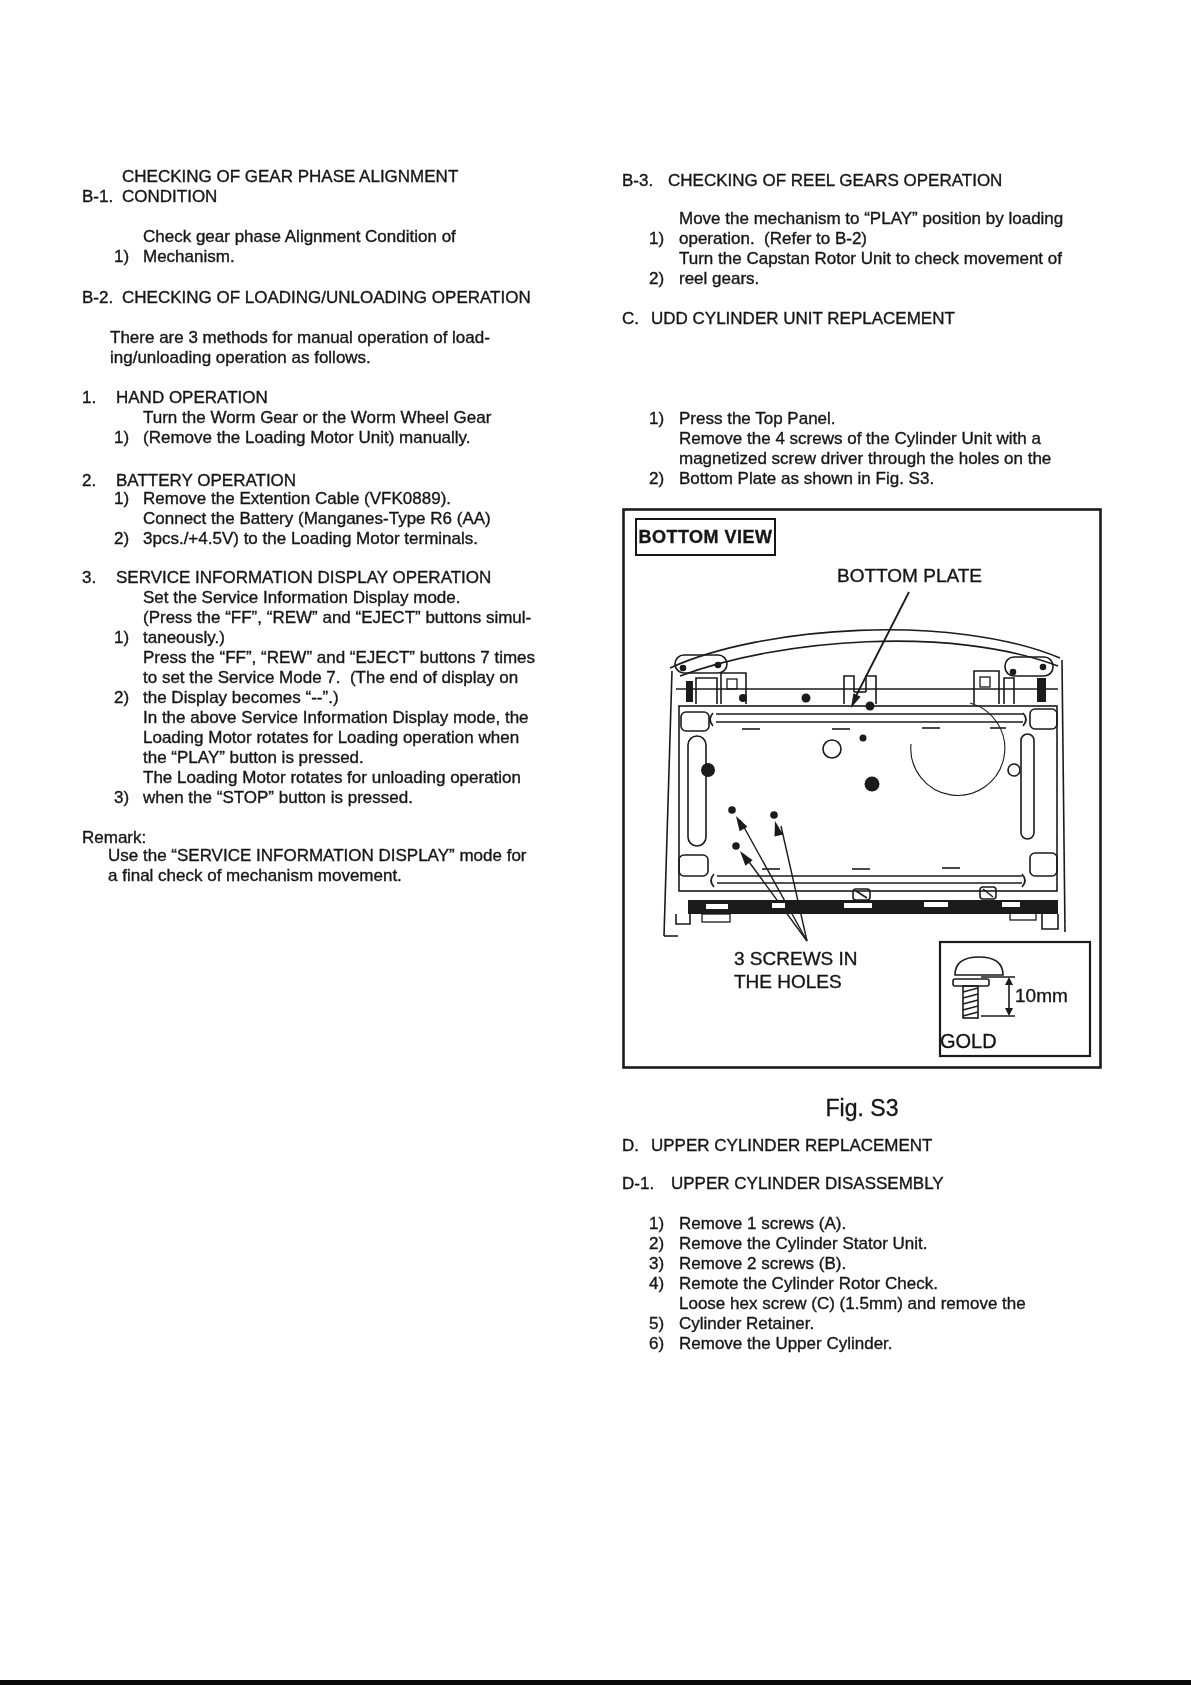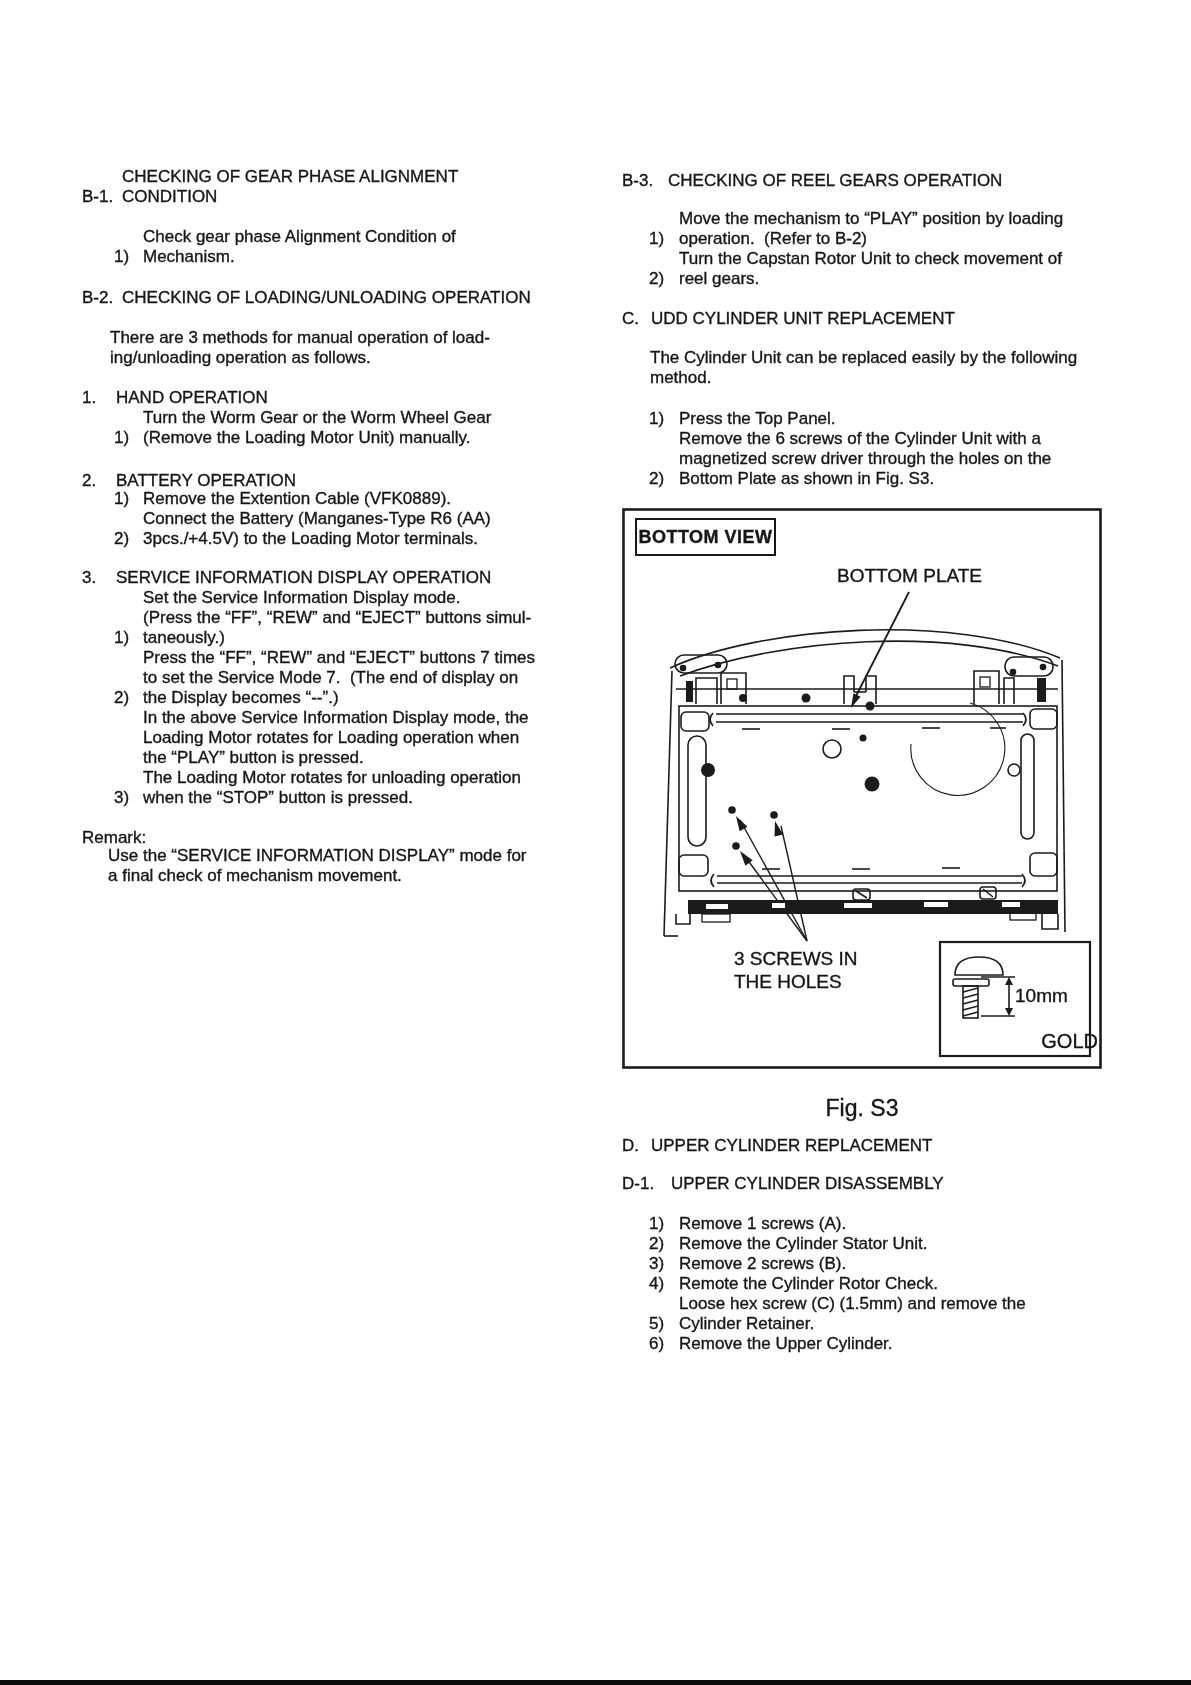--- a/index.html
+++ b/index.html
@@ -20,21 +20,21 @@
   .fig{
     position:absolute;left:622px;top:508px;width:480px;height:561px;
   }
   .fig svg{position:absolute;left:0;top:0;}
   .fig-label{position:absolute;white-space:pre;font-size:19px;line-height:22px;}
   .view-box{
     position:absolute;left:13px;top:10px;width:137px;height:34px;
     border:2.4px solid #161616;display:flex;align-items:center;justify-content:center;
     font-size:18px;font-weight:bold;letter-spacing:.5px;
   }
-  .gold{left:326px;top:522px;width:150px;text-align:right;font-size:20px;}
+  .gold{left:318px;top:522px;width:150px;text-align:left;font-size:20px;}
   .caption{position:absolute;left:622px;top:1098px;width:480px;text-align:center;font-size:23px;}
   .bottom-rule{position:absolute;left:0;top:1680px;width:1191px;height:5px;background:#0a0a0a;}
 </style>
 </head>
 <body>
 
 <div class="page">
 
   <div class="blk" style="left:82px;top:167px">
     <span class="lbl" style="width:40px">B-1.</span>
@@ -113,29 +113,27 @@
   </div>
   <div class="blk" style="left:649px;top:249px">
     <span class="lbl" style="width:30px">2)</span>
     <span class="txt">Turn the Capstan Rotor Unit to check movement of
 reel gears.</span>
   </div>
   <div class="blk" style="left:622px;top:309px">
     <span class="lbl" style="width:29px">C.</span>
     <span class="txt">UDD CYLINDER UNIT REPLACEMENT</span>
   </div>
-  <div class="para" style="left:650px;top:348px">The Cylinder Unit can be replaced easily by the following
-method.</div>
   <div class="blk" style="left:649px;top:409px">
     <span class="lbl" style="width:30px">1)</span>
     <span class="txt">Press the Top Panel.</span>
   </div>
   <div class="blk" style="left:649px;top:429px">
     <span class="lbl" style="width:30px">2)</span>
-    <span class="txt">Remove the 6 screws of the Cylinder Unit with a
+    <span class="txt">Remove the 4 screws of the Cylinder Unit with a
 magnetized screw driver through the holes on the
 Bottom Plate as shown in Fig. S3.</span>
   </div>
 
   <div class="fig">
     <svg width="480" height="561" viewBox="0 0 480 561">
       <g fill="none" stroke="#1b1b1b" stroke-width="1.6">
 
         <rect x="1.5" y="1.5" width="477" height="558" stroke-width="2.6"></rect>
 

